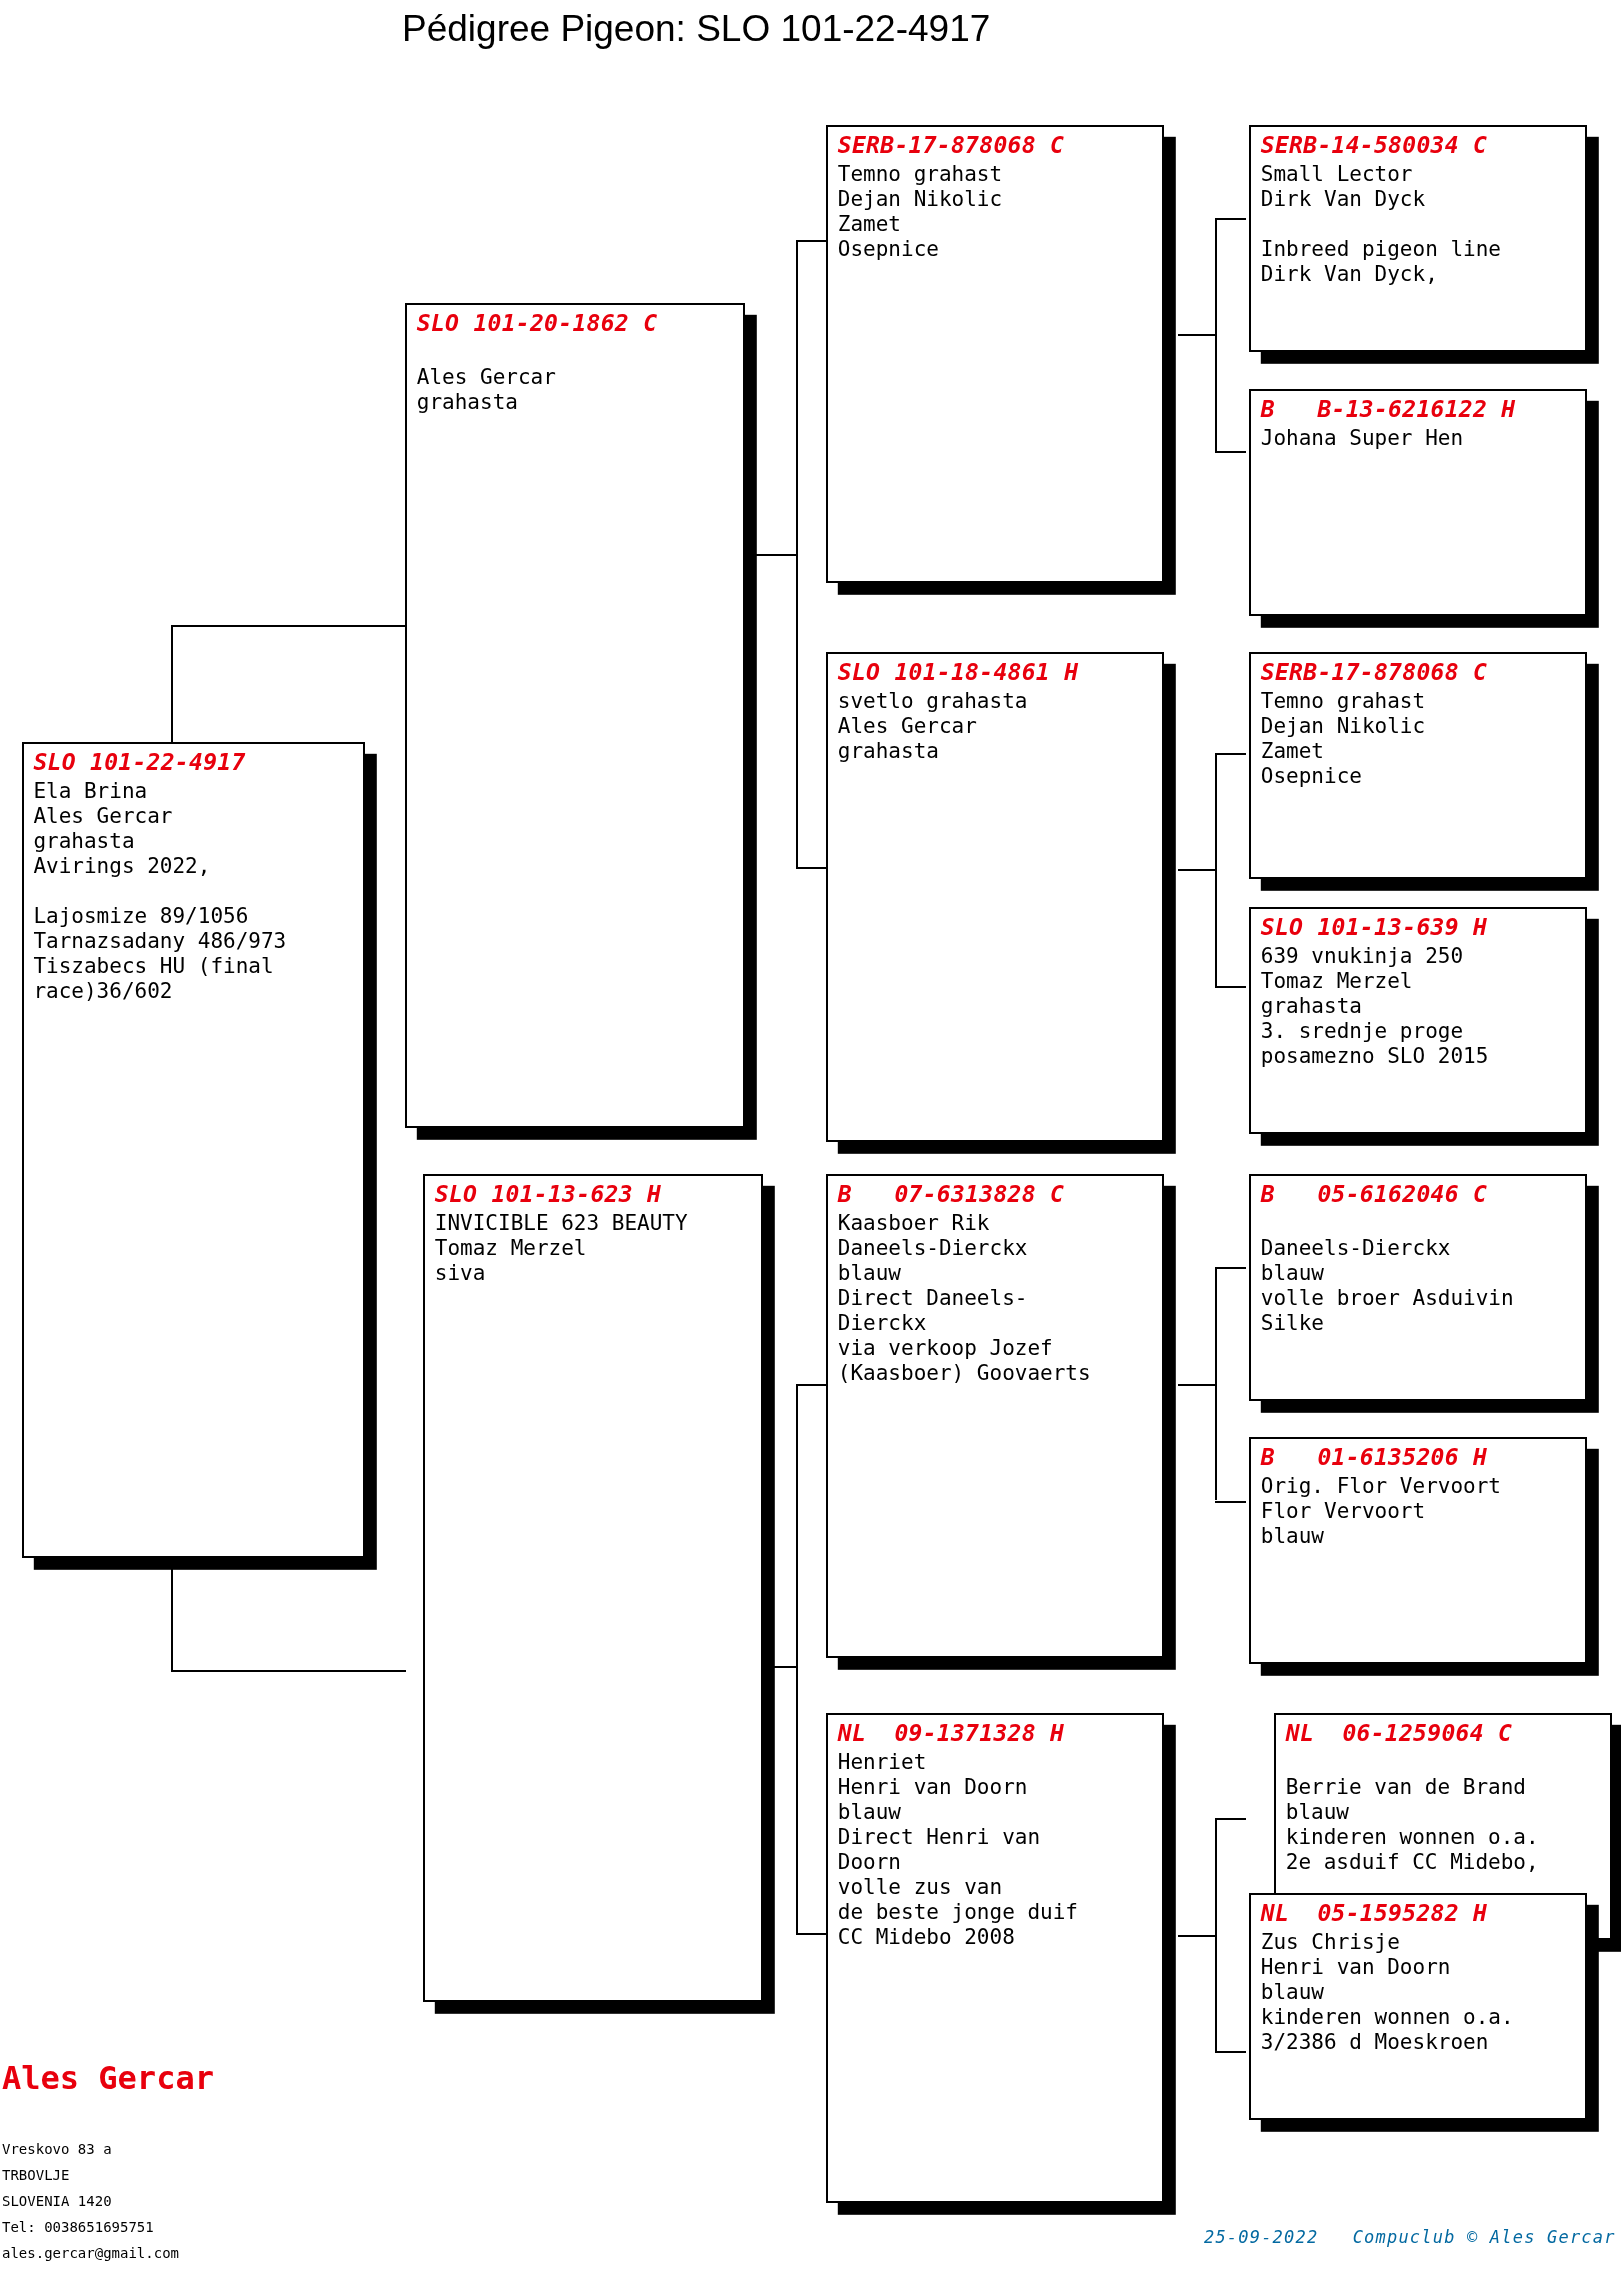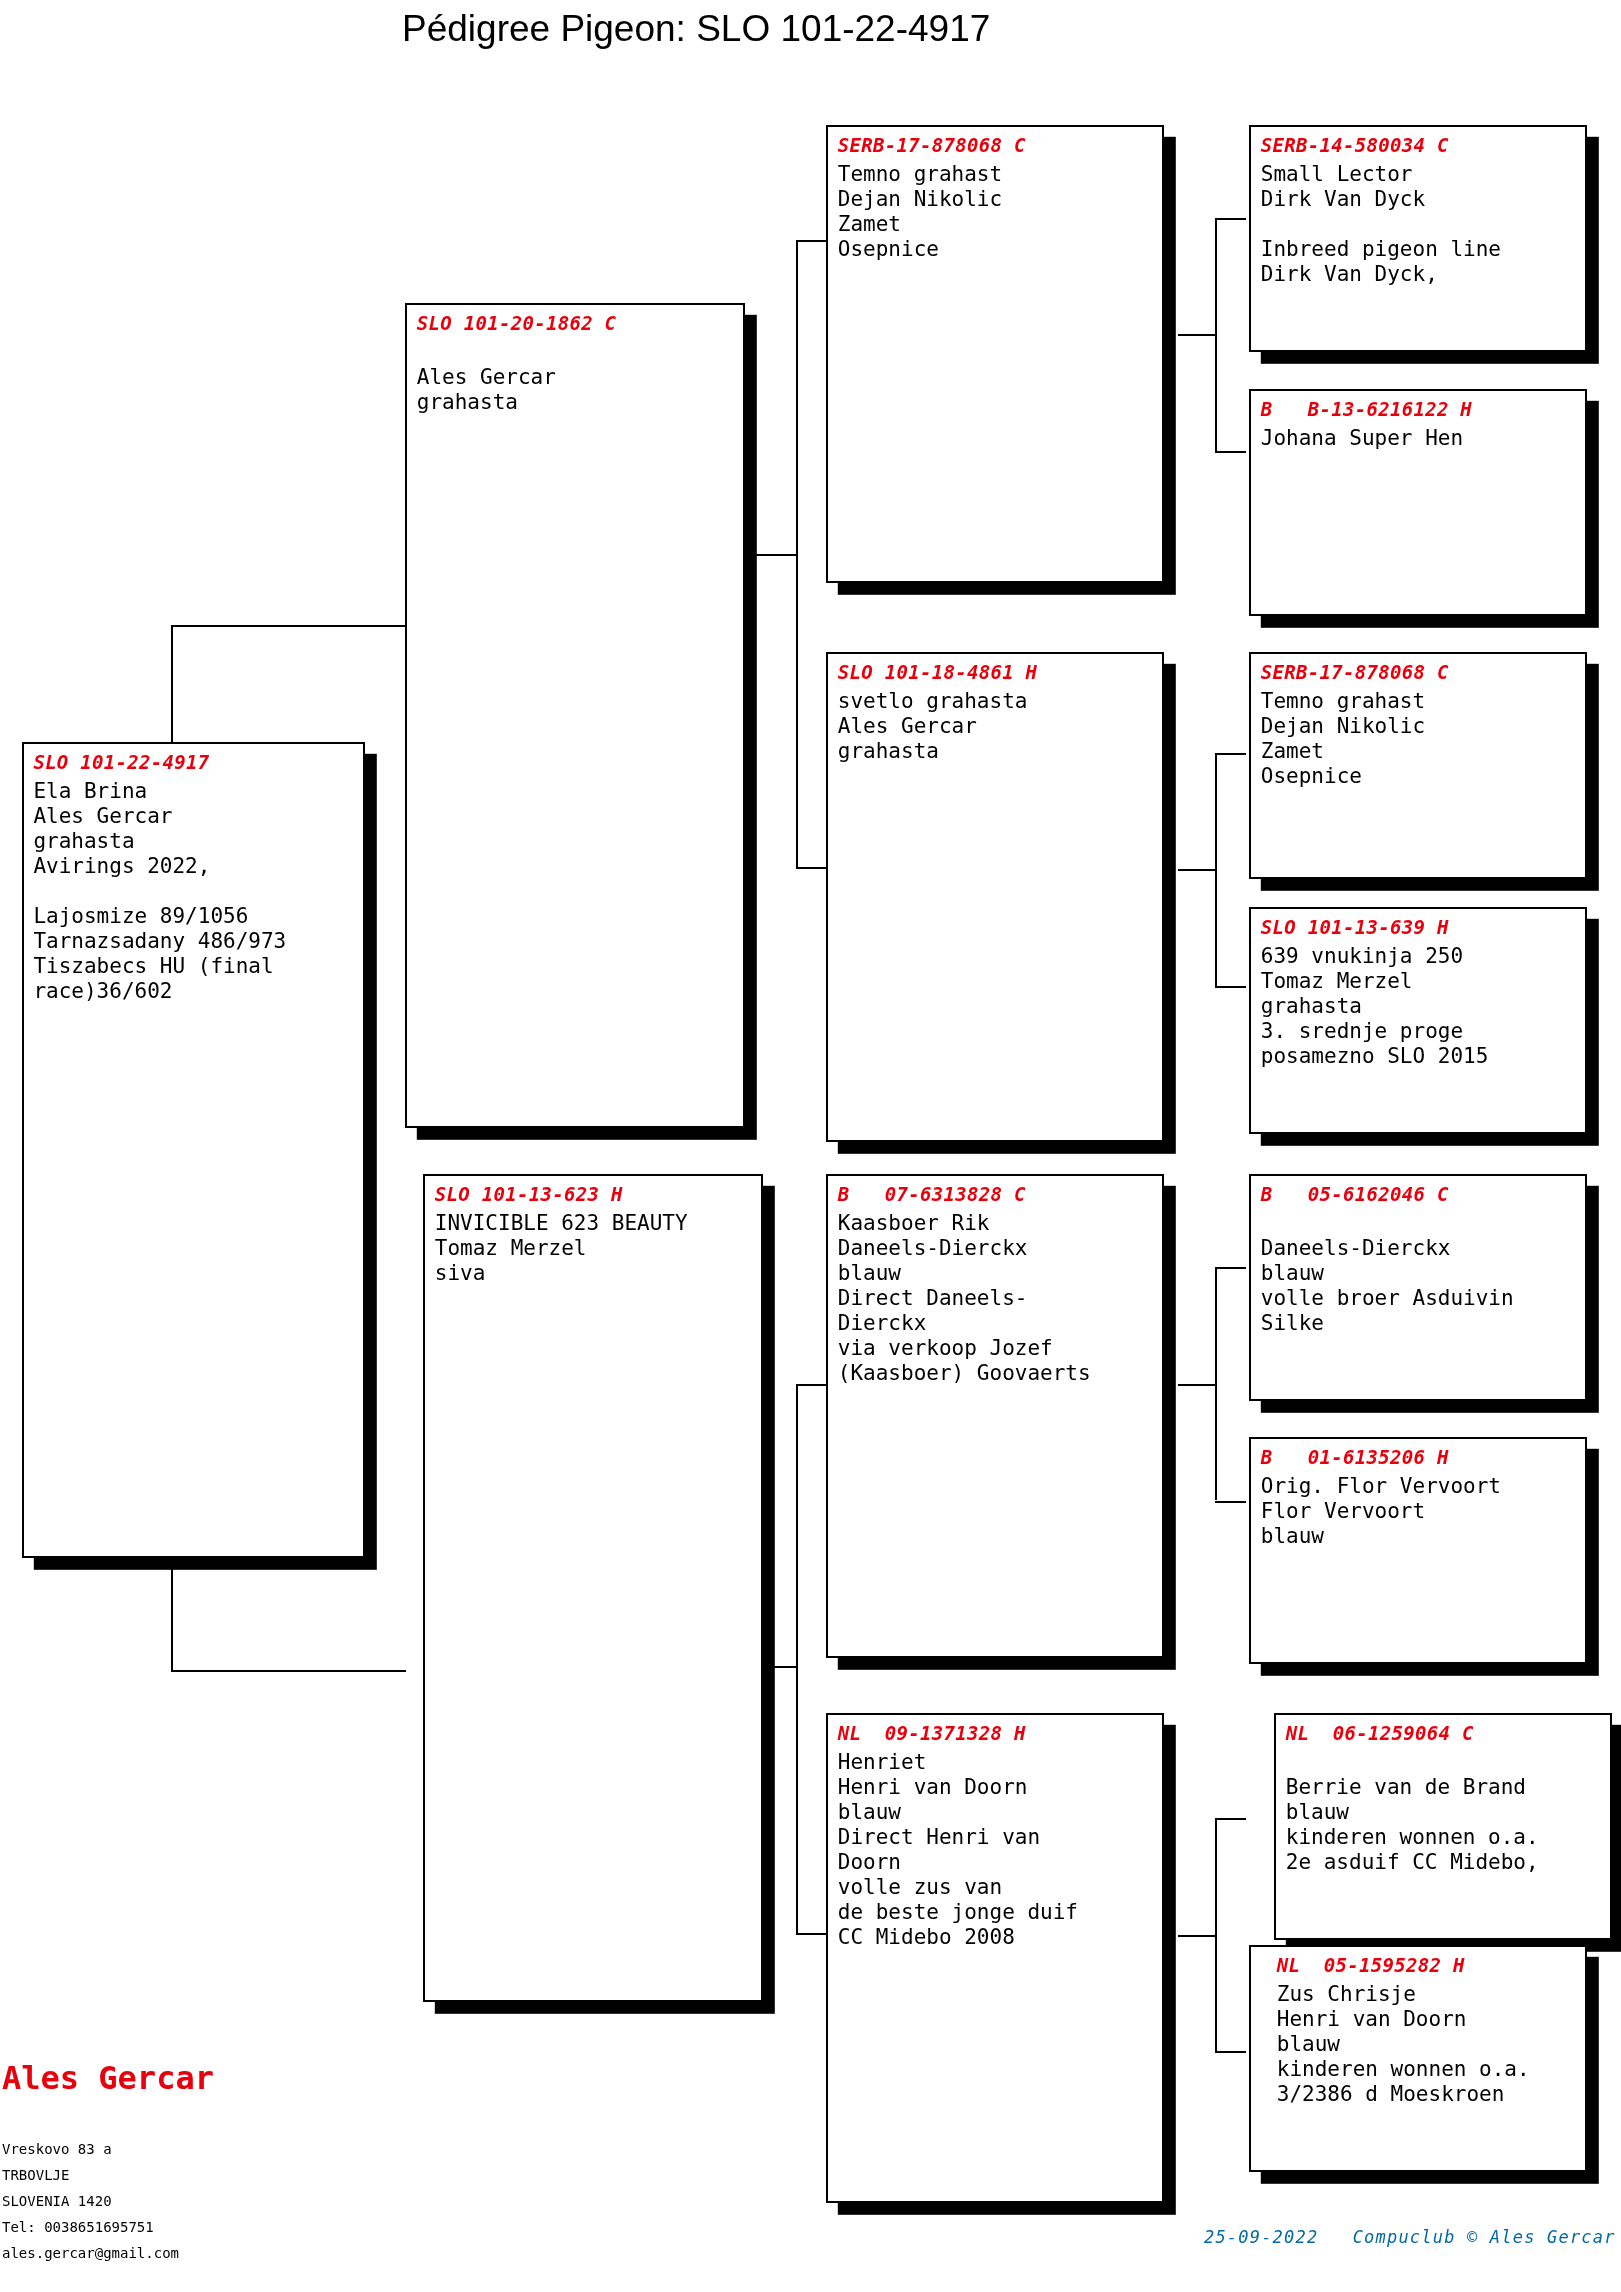--- a/index.html
+++ b/index.html
@@ -37,21 +37,21 @@
     border: 2px solid #000000;
     box-sizing: border-box;
     box-shadow: 11.8px 11.8px 0 0 #000000;
     overflow: hidden;
   }
   .box .ring {
     display: block;
     color: #e8000d;
     font-style: italic;
     font-weight: bold;
-    font-size: 19px;
+    font-size: 23px;
     line-height: 29px;
     white-space: pre;
     margin: 3.9px 0 2px 9.8px;
     letter-spacing: 0.3px;
   }
   .box .lines {
     display: block;
     color: #000000;
     font-size: 21px;
     line-height: 25px;
@@ -257,21 +257,21 @@
 
 <div class="box" style="left:1274px; top:1713px; width:338px; height:227px;">
   <span class="ring">NL  06-1259064 C</span>
   <span class="lines">
 Berrie van de Brand
 blauw
 kinderen wonnen o.a.
 2e asduif CC Midebo,</span>
 </div>
 
-<div class="box" style="left:1249px; top:1945px; width:338px; height:227px;padding-left:16px;">
+<div class="box" style="left:1249px; top:1893px; width:338px; height:227px;">
   <span class="ring">NL  05-1595282 H</span>
   <span class="lines">Zus Chrisje
 Henri van Doorn
 blauw
 kinderen wonnen o.a.
 3/2386 d Moeskroen</span>
 </div>
 
 <div id="breeder">
   <span class="name">Ales Gercar</span>

